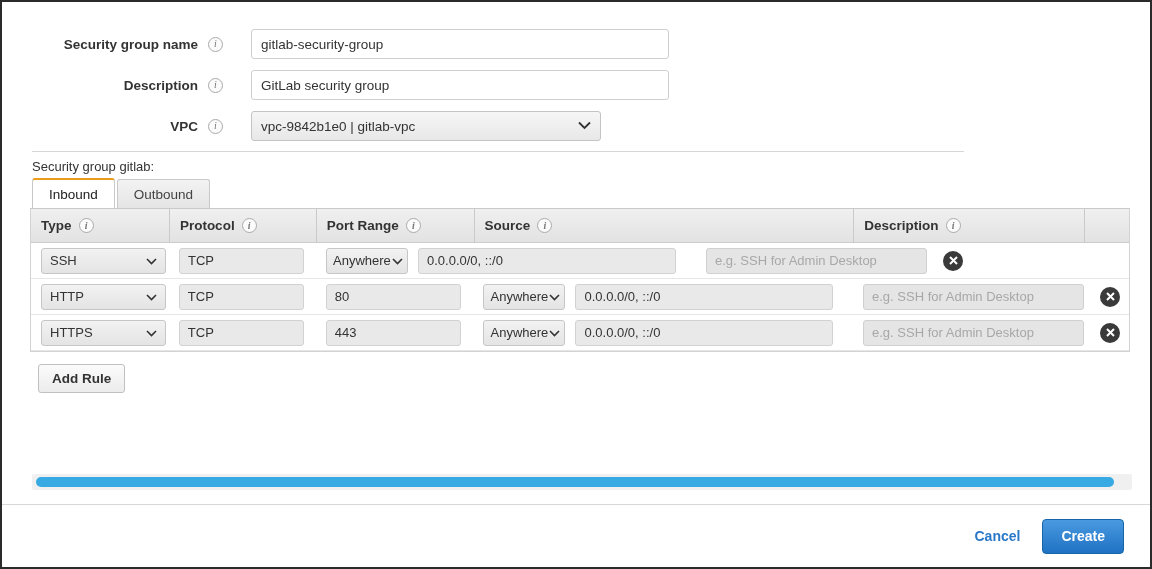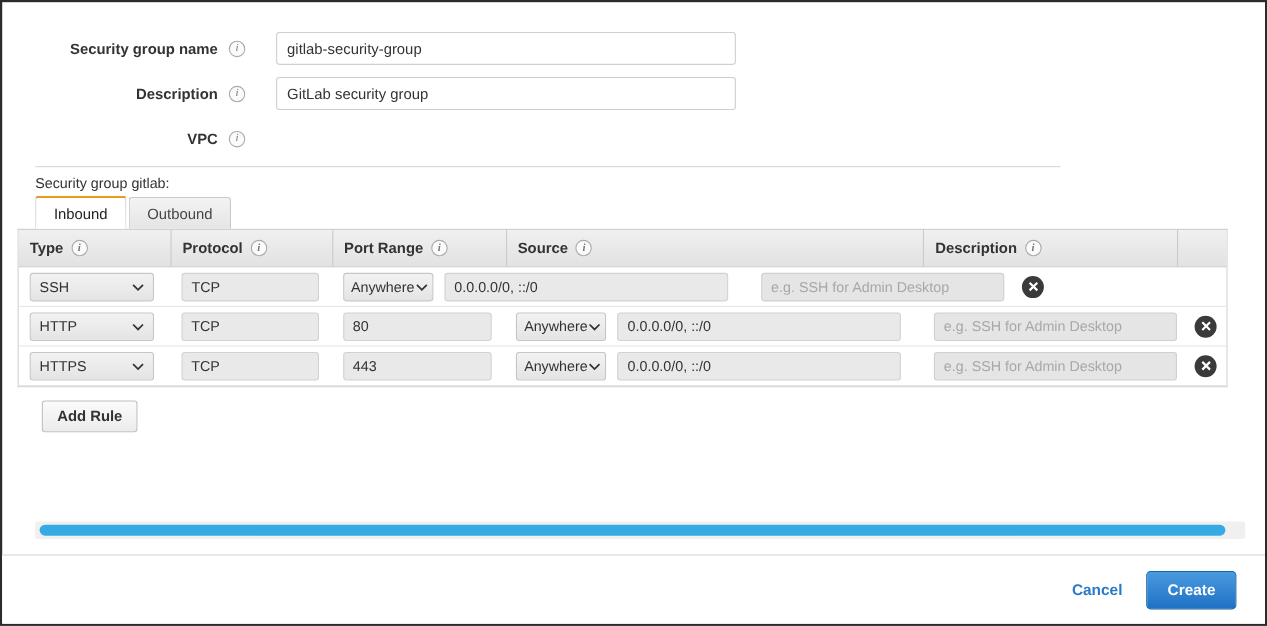--- a/index.html
+++ b/index.html
@@ -173,21 +173,21 @@
     background: #ffffff;
     color: #222222;
     font-weight: normal;
     border-top: 2px solid #ec9c1c;
     height: 30px;
     z-index: 2;
   }
 
   
   .rules-table {
-    margin-left: 14px;
+    margin-left: 28px;
     width: 1100px;
     border: 1px solid #d3d3d3;
     border-top: 1px solid #c9c9c9;
     background: #ffffff;
     position: relative;
     z-index: 1;
   }
   .rules-header {
     display: flex;
     height: 34px;
@@ -240,21 +240,21 @@
     padding: 0 8px;
     background: linear-gradient(to bottom, #ececec, #e2e2e2);
     font-family: "Liberation Sans", sans-serif;
   }
   .ctl.select {
     justify-content: space-between;
     cursor: pointer;
     background: linear-gradient(to bottom, #f2f2f2, #e4e4e4);
   }
   .ctl.readonly { background: #e9e9e9; border-color: #d2d2d2; }
-  .ctl.type-sel   { width: 113px; }
+  .ctl.type-sel   { width: 125px; }
   .ctl.proto-box  { width: 125px; }
   .ctl.port-box   { width: 135px; }
   .ctl.src-sel    { width: 82px; padding: 0 4px 0 6px; }
   .ctl.src-cidr   { width: 258px; }
   .desc-input {
     width: 225px;
     height: 26px;
     border: 1px solid #d0d0d0;
     border-radius: 3px;
     background: #e5e5e5;
@@ -374,20 +374,30 @@
         <div class="form-label">Description</div>
         <span class="info-icon">i</span>
         <div class="field-wrap">
           <input class="text-input" type="text" value="GitLab security group" style="">
         </div>
       </div>
 
       <div class="form-row">
         <div class="form-label">VPC</div>
         <span class="info-icon">i</span>
+        <div class="field-wrap">
+          <div class="select-input">
+            <span>vpc-9842b1e0 | gitlab-vpc</span>
+            <span class="caret">
+              <svg width="13" height="9" viewBox="0 0 13 9" aria-hidden="true">
+                <path d="M1 1.5 L6.5 7 L12 1.5" stroke="#333" stroke-width="1.8" fill="none"></path>
+              </svg>
+            </span>
+          </div>
+        </div>
       </div>
 
     </div>
 
     <div class="divider"></div>
 
     <div class="rules-label">Security group gitlab:</div>
 
     
     <div class="tabs">

